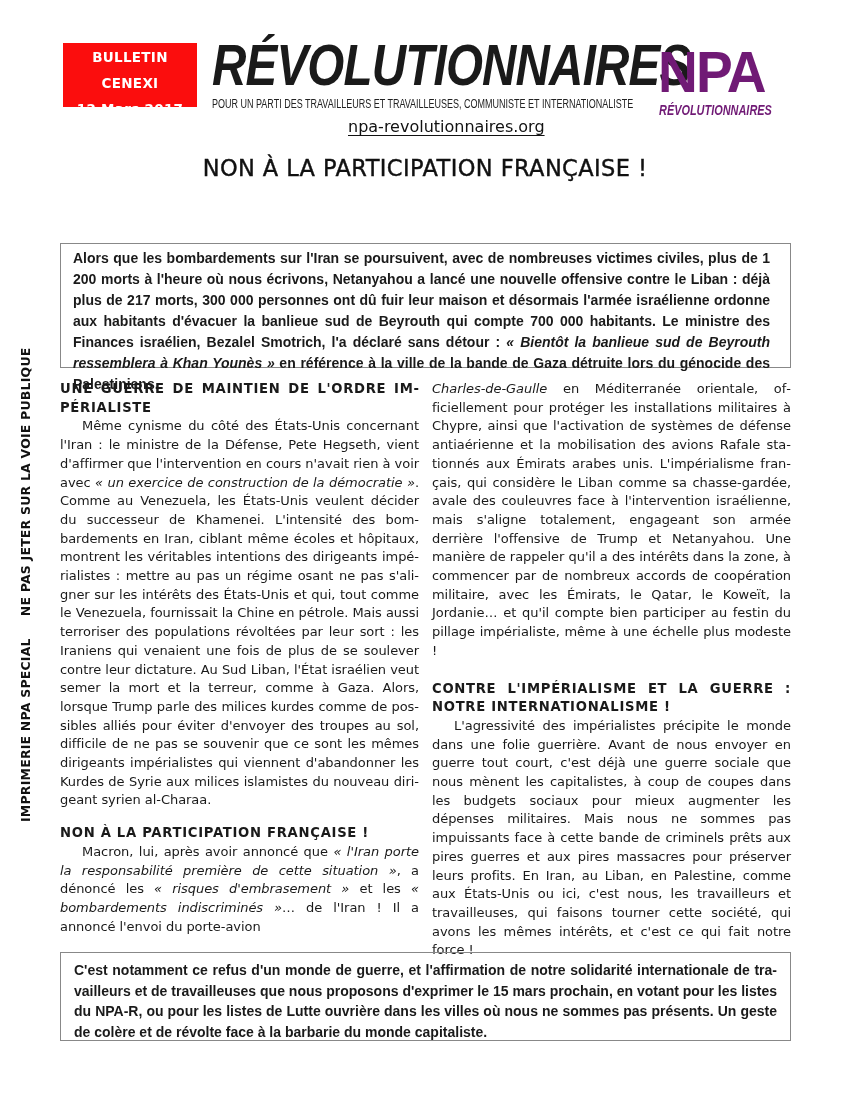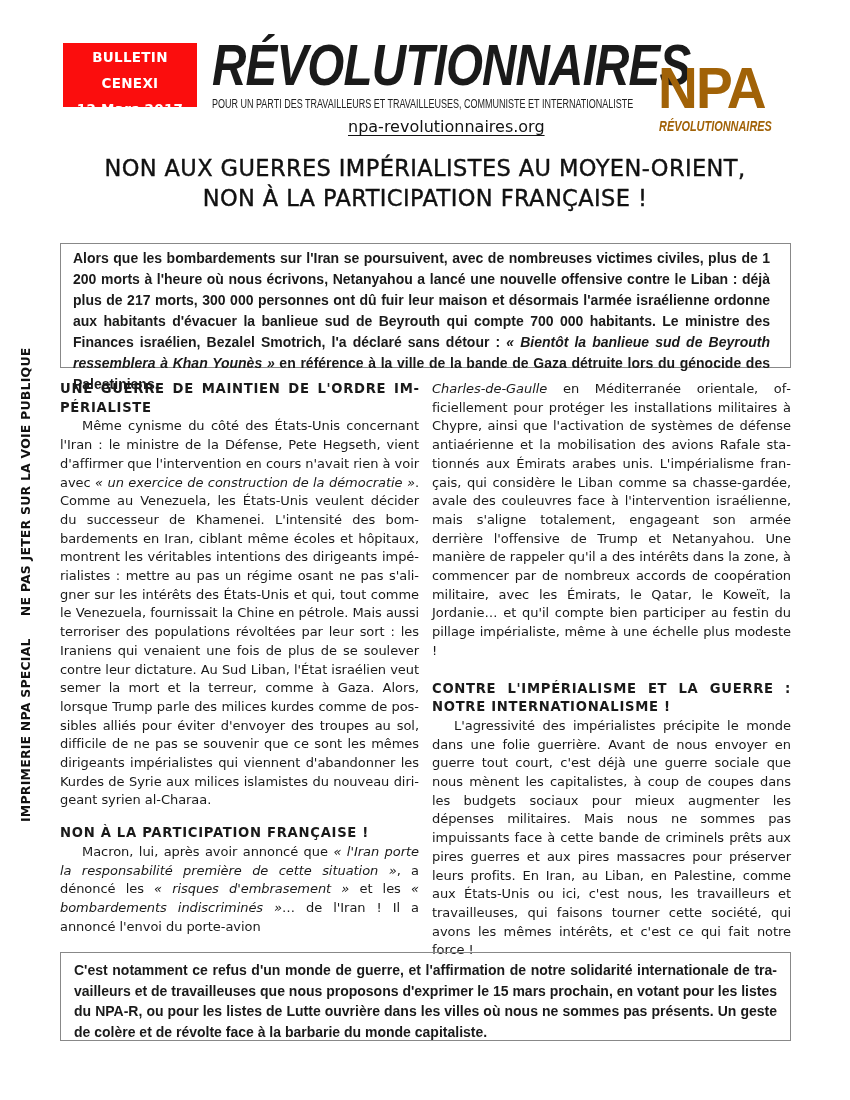--- a/index.html
+++ b/index.html
@@ -19,21 +19,21 @@
                     font-family: "Liberation Sans", sans-serif; font-weight: bold; font-style: italic;
                     font-size: 58px; line-height: 70px; letter-spacing: -1px; color: #1a1a1a;
                     transform: scaleX(0.82); transform-origin: left center; white-space: nowrap; }
   .tagline { left: 212px; top: 97px; width: 425px; text-align: center; white-space: nowrap;
              font-family: "Liberation Sans", sans-serif; font-size: 12.5px; line-height: 14px; color: #222;
              transform: scaleX(0.72); transform-origin: left center; width: 590px; text-align: left; }
   .site-url { left: 348px; top: 119px; font-family: "DejaVu Sans", sans-serif; font-size: 16px;
               line-height: 16px; color: #111; text-decoration: underline; text-underline-offset: 3px; }
 
   
-  .npa-logo { left: 656px; top: 60px; width: 116px; height: 76px; color: #a16207; }
+  .npa-logo { left: 656px; top: 44px; width: 116px; height: 76px; color: #701a75; }
   .npa-big { position: absolute; left: 2px; top: -2px; font-family: "Liberation Sans", sans-serif;
              font-weight: bold; font-size: 58px; line-height: 60px; letter-spacing: -2px;
              transform: scaleX(0.95); transform-origin: left center; }
   .npa-small { position: absolute; left: 3px; top: 58px; font-family: "Liberation Sans", sans-serif;
                font-weight: bold; font-style: italic; font-size: 14px; line-height: 16px; white-space: nowrap;
                transform: scaleX(0.78); transform-origin: left center; }
 
   
   .headline { left: 40px; top: 153px; width: 770px; text-align: center;
               font-family: "DejaVu Sans", sans-serif; font-size: 22.5px; line-height: 30px;
@@ -87,21 +87,20 @@
 </div>
 <div class="abs tagline">POUR UN PARTI DES TRAVAILLEURS ET TRAVAILLEUSES, COMMUNISTE ET INTERNATIONALISTE</div>
 <a class="abs site-url">npa-revolutionnaires.org</a>
 
 <div class="abs npa-logo">
   <div class="npa-big">NPA</div>
   <div class="npa-small">RÉVOLUTIONNAIRES</div>
 </div>
 
 <div class="abs headline">
-  <div>NON AUX GUERRES IMPÉRIALISTES AU MOYEN-ORIENT,</div>
   <div>NON À LA PARTICIPATION FRANÇAISE !</div>
 </div>
 
 <div class="abs lede-box"><span>Alors que les bombardements sur l'Iran se poursuivent, avec de nombreuses victimes civiles, plus de 1 200 morts à l'heure où nous écrivons, Netanyahou a lancé une nouvelle offensive contre le Liban : déjà plus de 217 morts, 300 000 personnes ont dû fuir leur maison et désormais l'armée israélienne ordonne aux habitants d'évacuer la banlieue sud de Beyrouth qui compte 700 000 habitants. Le ministre des Finances israélien, Bezalel Smotrich, l'a déclaré sans détour : </span><i>« Bientôt la banlieue sud de Beyrouth ressemblera à Khan Younès »</i><span> en référence à la ville de la bande de Gaza détruite lors du génocide des Palestiniens.</span></div>
 
 <div class="abs side-text">
   <span>IMPRIMERIE NPA SPECIAL</span><span class="gap"></span><span>NE PAS JETER SUR LA VOIE PUBLIQUE</span>
 </div>
 
 <div class="abs col col-left">

